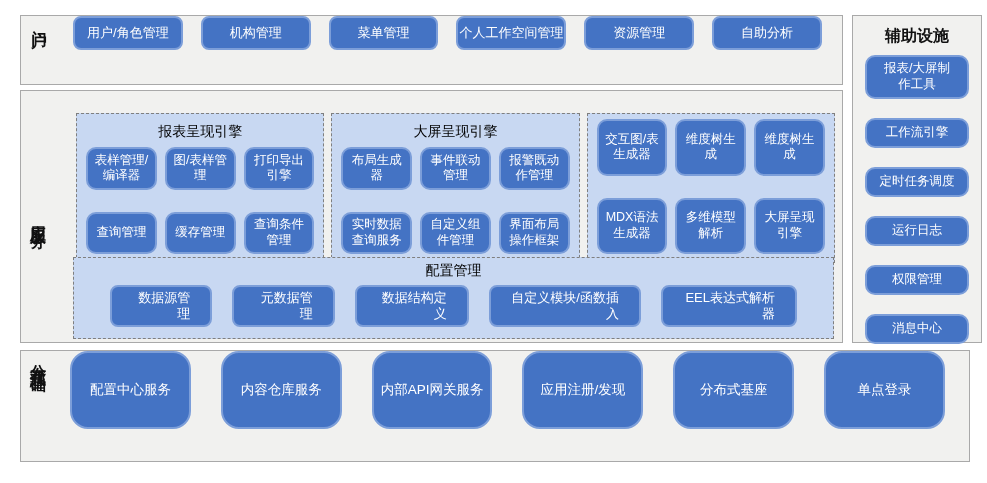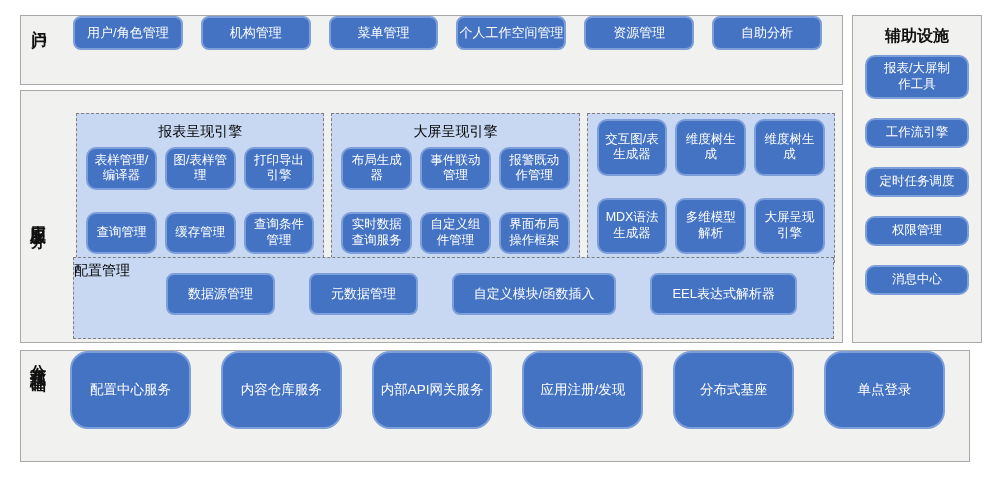--- a/index.html
+++ b/index.html
@@ -64,21 +64,21 @@
     display:grid;
     grid-template-columns:1fr 1fr 1fr;
     grid-template-rows:1fr 1fr;
     gap:22px 8px;
   }
   .group-grid .btn{font-size:12.5px;border-radius:10px;padding:2px 3px;}
   
   .config-group{
     position:absolute;left:52px;right:8px;top:166px;height:82px;
     background:#c8d8f2;border:1px dashed #7f7f7f;box-sizing:border-box;
-    display:flex;flex-direction:row;
+    display:flex;flex-direction:column;
   }
   .config-title{text-align:center;font-size:14px;color:#000;padding:4px 0 2px 0;}
   .config-row{
     flex:1;display:flex;align-items:center;justify-content:space-between;
     padding:0 36px 8px 36px;gap:20px;
   }
   .config-row .btn{height:42px;font-size:13px;padding:16px 20px;min-width:90px;text-align:right;}
   
   #aux{left:852px;top:15px;width:130px;height:328px;display:flex;flex-direction:column;align-items:center;}
   .aux-title{font-weight:bold;font-size:16px;color:#111;margin:10px 0 2px 0;}
@@ -145,32 +145,34 @@
         <div class="btn">大屏呈现引擎</div>
       </div>
     </div>
   </div>
 
   <div class="config-group">
     <div class="config-title">配置管理</div>
     <div class="config-row">
       <div class="btn">数据源管理</div>
       <div class="btn">元数据管理</div>
+      <div class="btn">数据结构定义</div>
       <div class="btn">自定义模块/函数插入</div>
       <div class="btn">EEL表达式解析器</div>
     </div>
   </div>
 </div>
 
 <div id="aux" class="section">
   <div class="aux-title">辅助设施</div>
   <div class="aux-col">
     <div class="btn tall">报表/大屏制作工具</div>
     <div class="btn">工作流引擎</div>
     <div class="btn">定时任务调度</div>
+    <div class="btn">运行日志</div>
     <div class="btn">权限管理</div>
     <div class="btn">消息中心</div>
   </div>
 </div>
 
 <div id="dist" class="section">
   <div class="vlabel">分布式基础</div>
   <div class="dist-row">
     <div class="btn">配置中心服务</div>
     <div class="btn">内容仓库服务</div>

